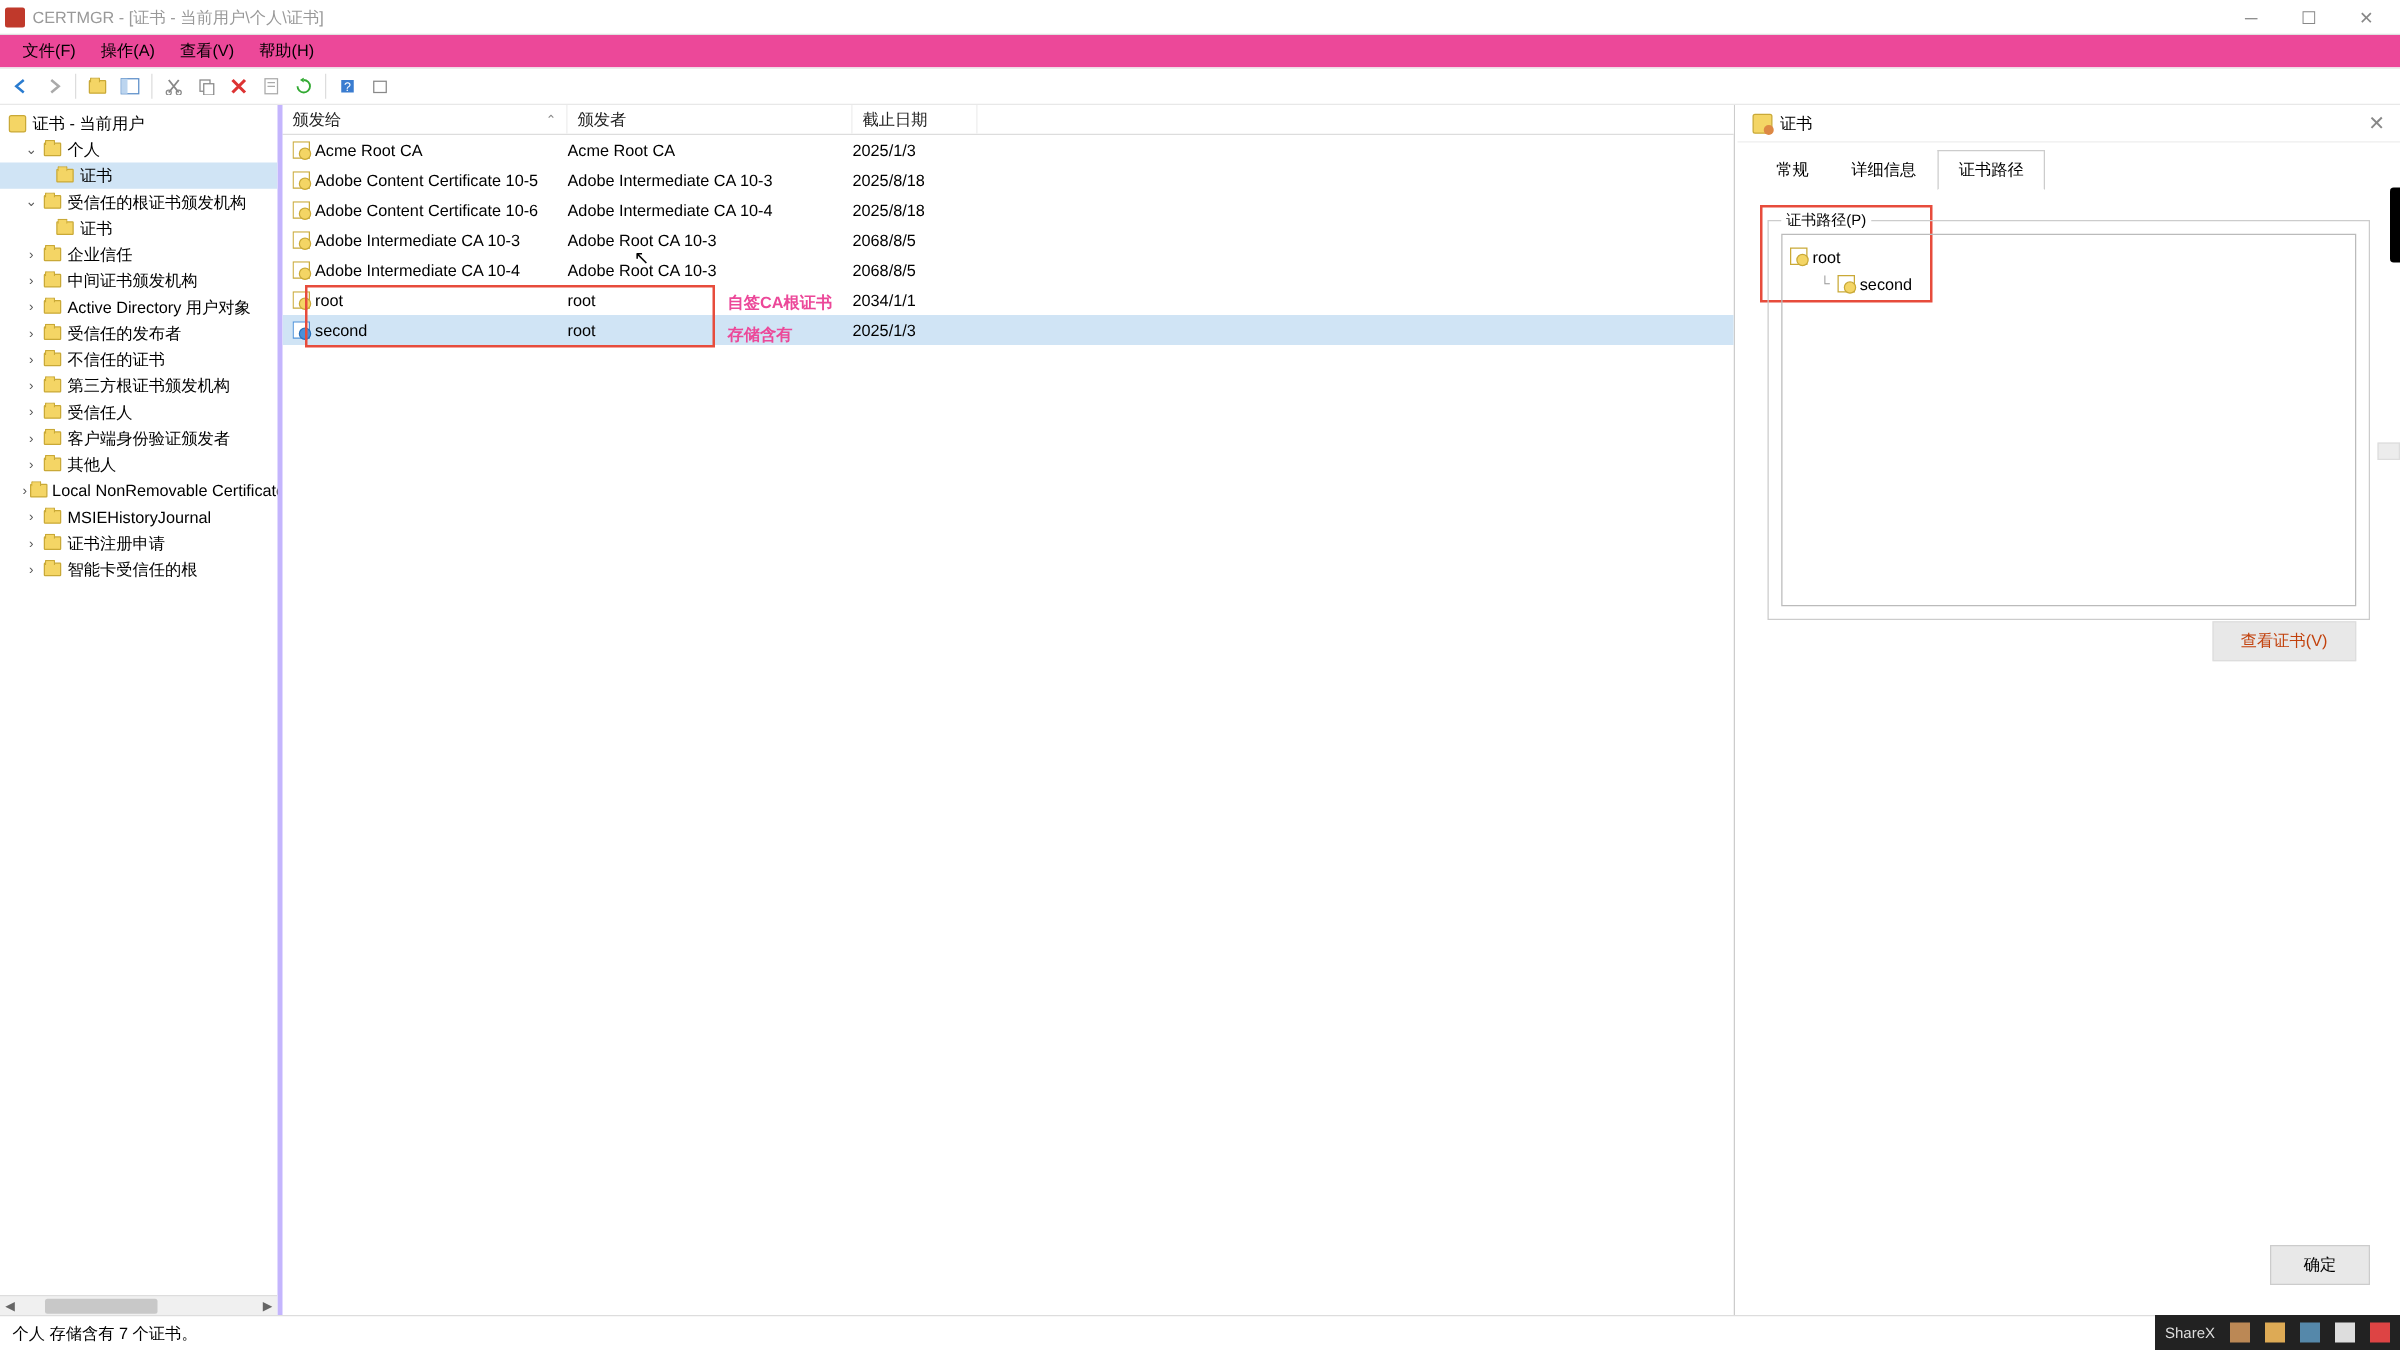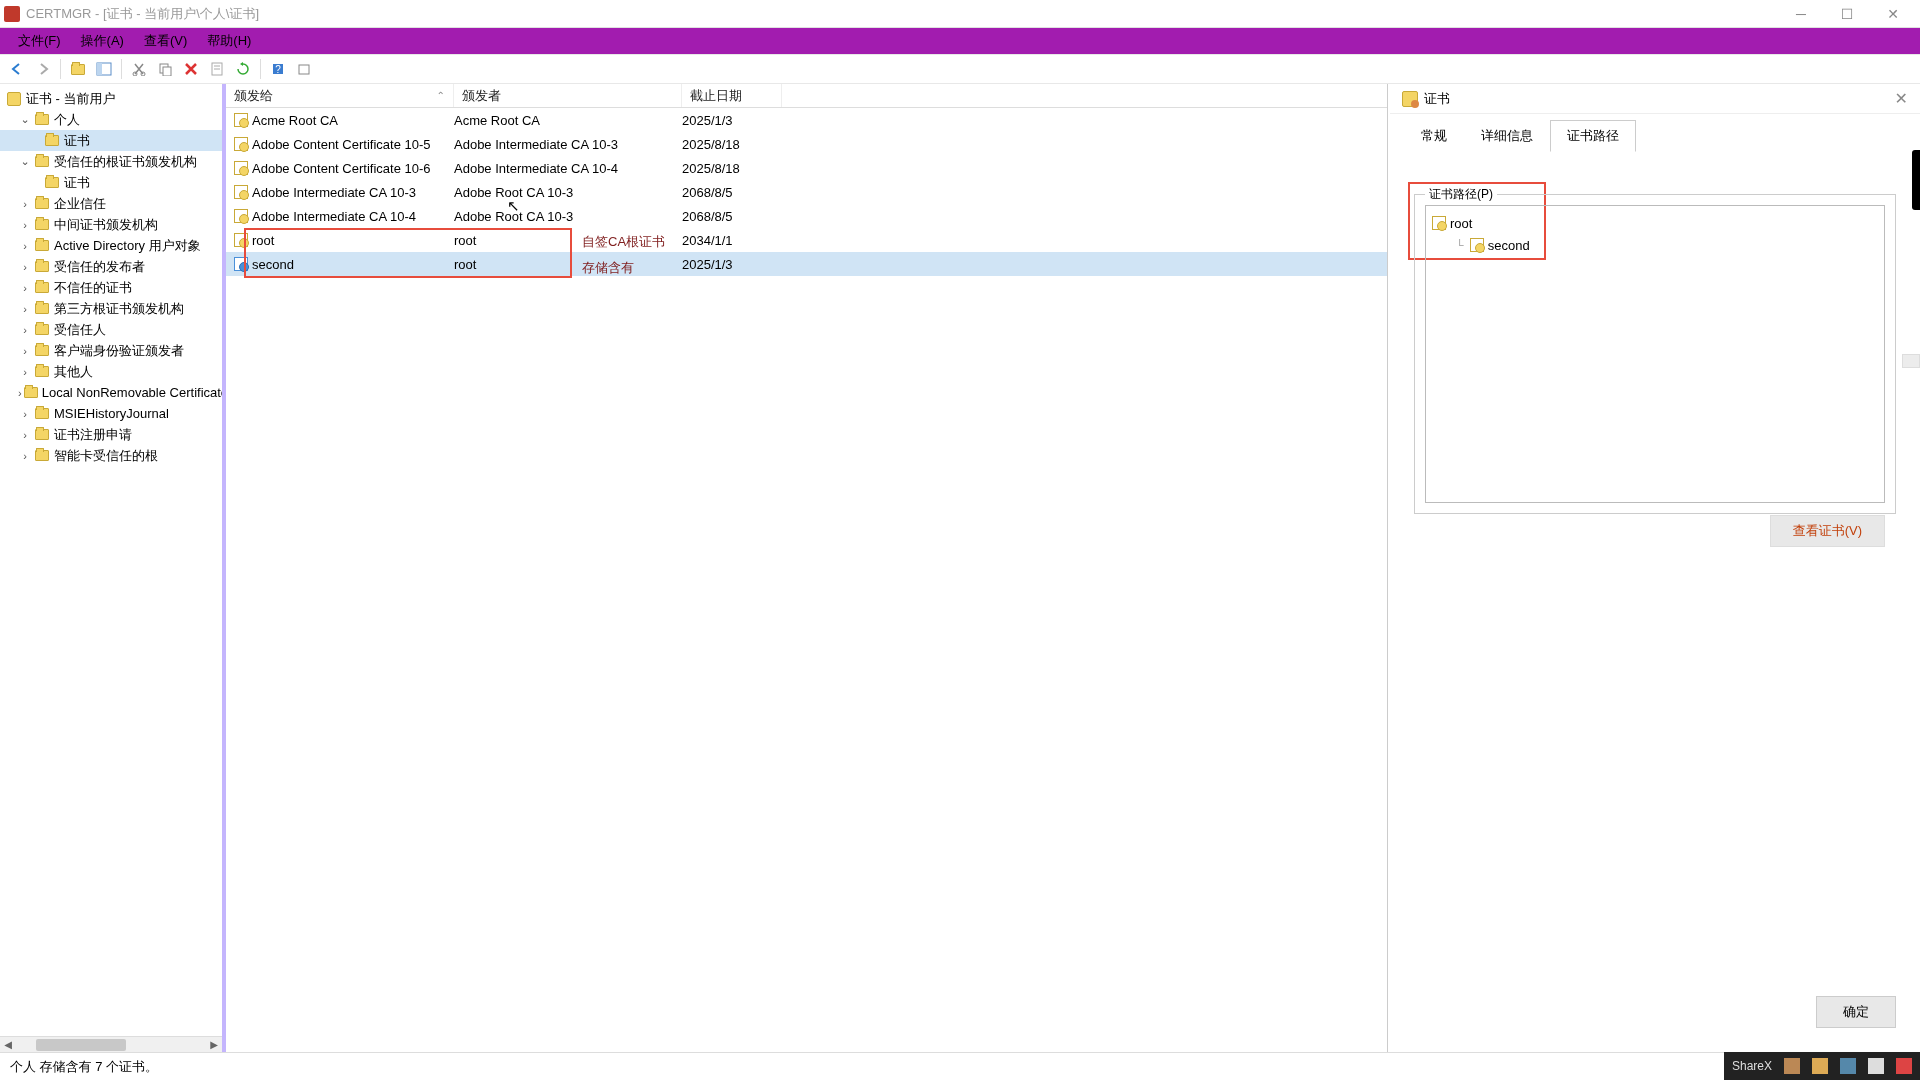--- a/index.html
+++ b/index.html
@@ -7,21 +7,21 @@
 
 
 .titlebar { height: 28px; background: #fff; display: flex; align-items: center; padding: 0 4px; border-bottom: 1px solid #e0e0e0; justify-content: space-between; gap: 20px; }
 .titlebar-left { display: flex; align-items: center; gap: 6px; }
 .titlebar-icon { width: 16px; height: 16px; background: #c0392b; border-radius: 2px; display: inline-block; }
 .titlebar-title { color: #999; font-size: 13px; }
 .titlebar-controls { display: flex; gap: 0; }
 .win-btn { width: 46px; height: 24px; display: flex; align-items: center; justify-content: center; color: #888; font-size: 14px; }
 
 
-.menubar { height: 26px; display: flex; align-items: center; padding: 0 8px; background: #a21caf; }
+.menubar { height: 26px; display: flex; align-items: center; padding: 0 8px; background: #ec4899; }
 .menuitem { padding: 3px 10px; font-size: 13px; cursor: default; }
 
 
 .toolbar { height: 30px; background: #fff; border-top: 1px solid #e8e8e8; border-bottom: 1px solid #e8e8e8; display: flex; align-items: center; padding: 0 6px; gap: 4px; }
 .tool-btn { width: 22px; height: 22px; display: flex; align-items: center; justify-content: center; border-radius: 2px; }
 .tool-sep { width: 1px; height: 20px; background: #ddd; margin: 0 2px; }
 
 
 .main { display: flex; height: calc(100% - 28px - 26px - 30px - 28px); }
 
@@ -61,21 +61,21 @@
 .cell-expiry { width: 100px; }
 .cert-icon { width: 14px; height: 14px; background: #fff; border: 1px solid #c9a937; position: relative; }
 .cert-icon::after { content: ""; position: absolute; right: -2px; bottom: -2px; width: 8px; height: 8px; background: #f4d565; border: 1px solid #c9a937; border-radius: 50%; }
 .cert-icon.blue { border-color: #4a90d9; }
 .cert-icon.blue::after { background: #4a90d9; border-color: #2a70b9; }
 
 .list-row.selected { background: #d0e4f5; }
 
 
 .annot-box { position: absolute; border: 2px solid #e74c3c; pointer-events: none; }
-.annot-label { position: absolute; color: #7f1d1d; font-weight: normal; font-size: 13px; }
+.annot-label { position: absolute; color: #ec4899; font-weight: bold; font-size: 13px; }
 
 
 .dialog-panel { width: 530px; background: #fff; position: relative; }
 .dialog-header { height: 30px; display: flex; align-items: center; padding: 0 12px; border-bottom: 1px solid #eee; justify-content: space-between; }
 .dialog-title-wrap { display: flex; align-items: center; gap: 6px; }
 .dialog-title-icon { width: 16px; height: 16px; background: #f4d565; border: 1px solid #c9a937; border-radius: 2px; position: relative; }
 .dialog-title-icon::after { content: ""; position: absolute; right: -2px; bottom: -2px; width: 8px; height: 8px; background: #d84; border-radius: 50%; }
 .dialog-close { color: #888; font-size: 16px; }
 
 .tabs { display: flex; padding: 6px 14px 0; }
@@ -427,21 +427,21 @@
       <div class="dialog-close">✕</div>
     </div>
     <div class="tabs">
       <div class="tab">常规</div>
       <div class="tab">详细信息</div>
       <div class="tab active">证书路径</div>
     </div>
     <div class="tab-content">
       <div style="position:relative;">
         <div class="dialog-annot" style="left:-6px; top:-12px; width:138px; height:78px;"></div>
-        <div class="path-group" style="margin-top:24px;">
+        <div class="path-group" style="margin-top:6px;">
           <span class="path-legend">证书路径(P)</span>
           <div class="path-tree">
             <div class="path-node">
               <span class="cert-icon"></span>
               <span>root</span>
             </div>
             <div class="path-node child">
               <span class="tree-connector">└</span>
               <span class="cert-icon"></span>
               <span>second</span>

